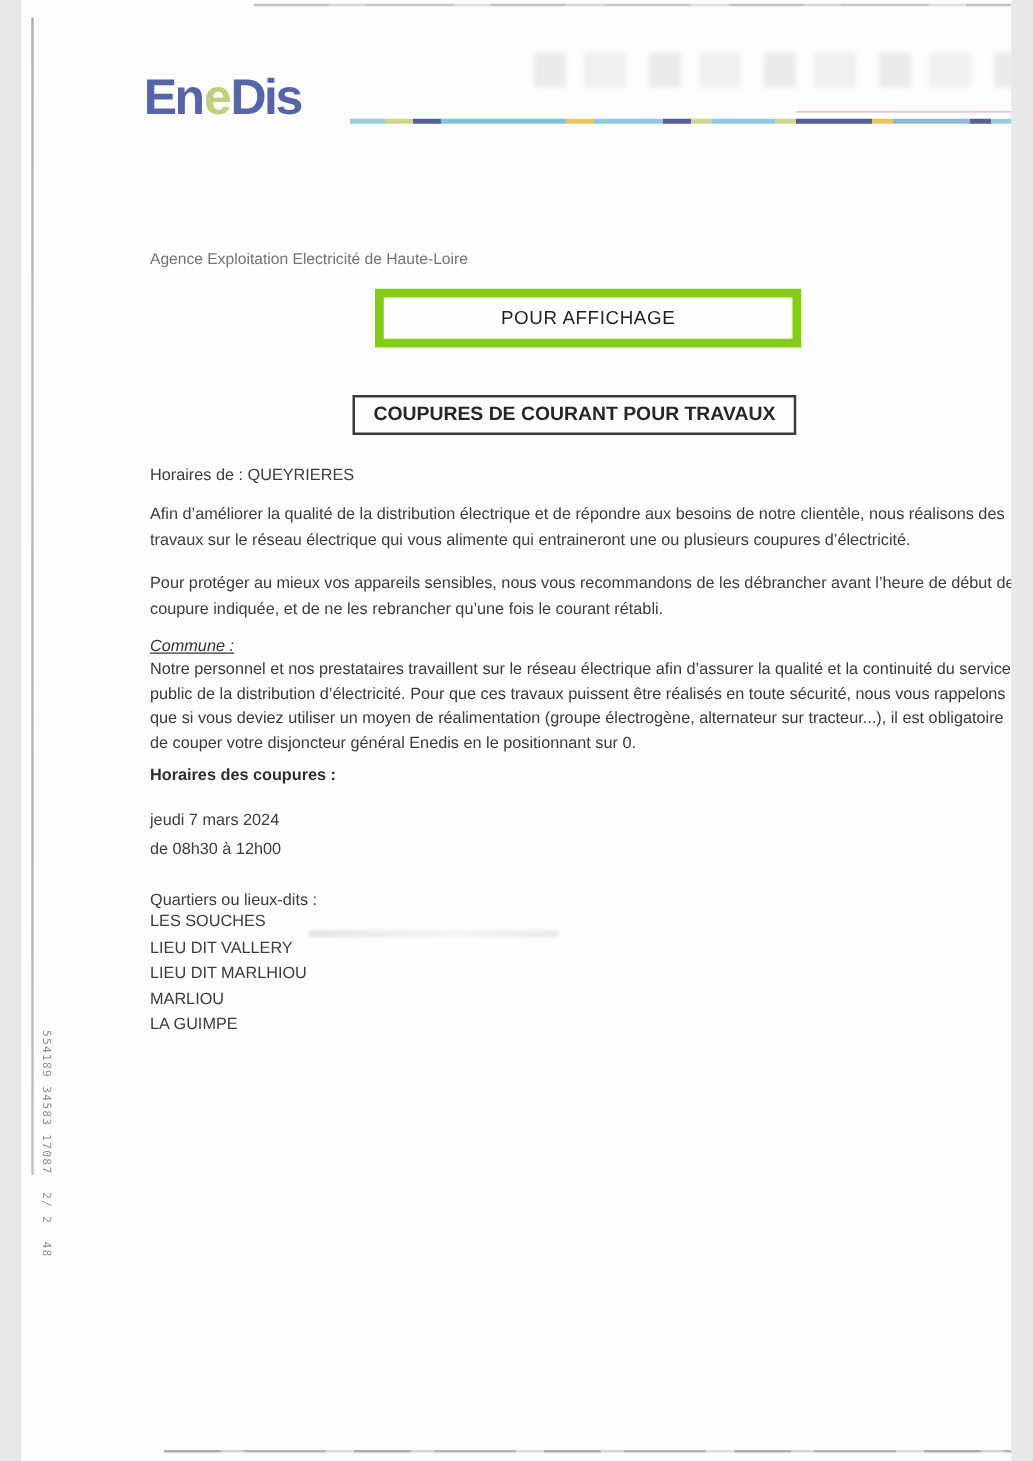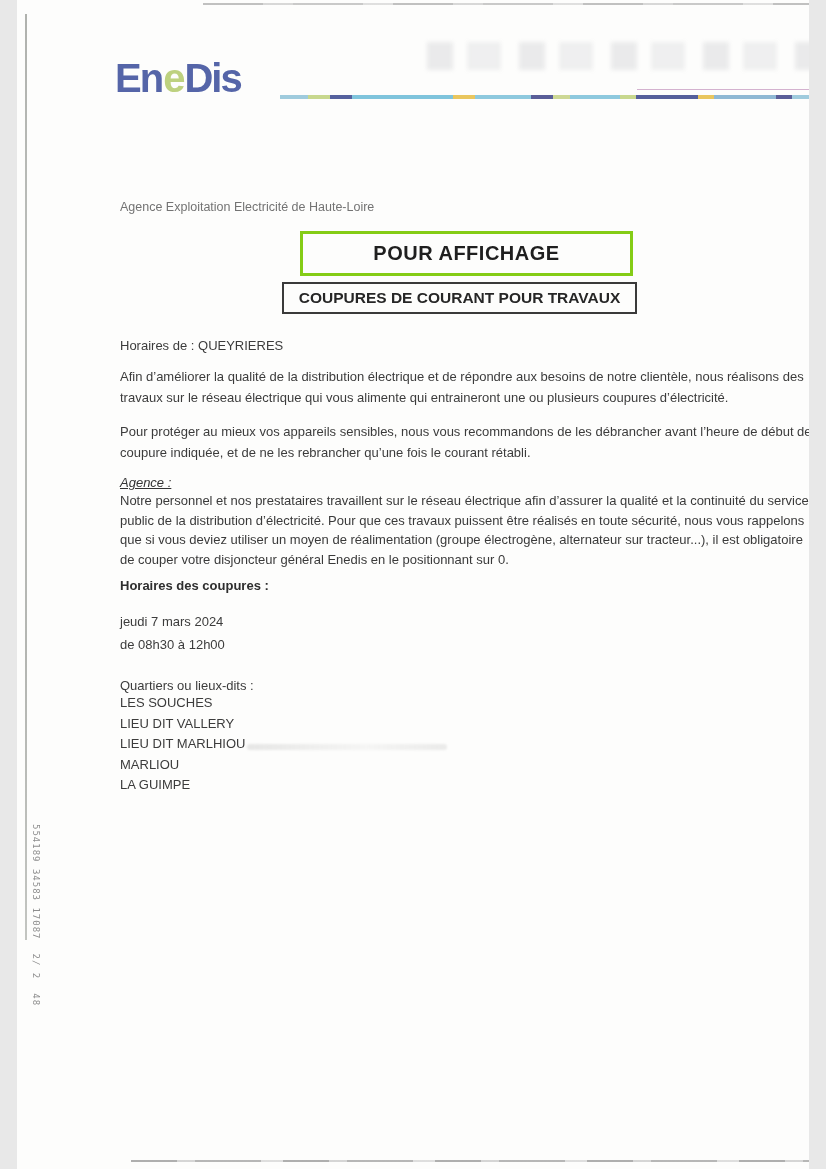--- a/index.html
+++ b/index.html
@@ -59,26 +59,26 @@
     position:absolute;left:620px;top:89px;width:200px;height:1px;
     background:#c99fc3;opacity:.8;
   }
 
   
   .content{position:absolute;left:103px;top:200px;width:693px;}
   .agency{font-size:12.5px;color:#737373;}
 
   .banner1{
     width:307px;margin:17px 0 0 180px;
-    border:3px solid #84cc16;
+    border:7px solid #84cc16;
     padding:8px 10px;text-align:center;
-    font-size:20px;font-weight:bold;color:#1f1f1f;letter-spacing:.5px;
+    font-size:15px;font-weight:normal;color:#1f1f1f;letter-spacing:.5px;
   }
   .banner2{
-    width:331px;margin:6px 0 0 162px;
+    width:331px;margin:38px 0 0 162px;
     border:2px solid #3a3a3a;
     padding:5px 10px;text-align:center;
     font-size:15.5px;font-weight:bold;color:#262626;
   }
 
   .commune{margin-top:24px;font-size:13px;}
   .para{margin-top:13px;font-size:13px;line-height:21px;text-align:left;}
   .rappel-label{margin-top:12px;font-size:13px;font-style:italic;text-decoration:underline;color:#333;}
   .rappel-para{margin-top:1px;font-size:13px;line-height:19.5px;color:#3a3a3a;}
   .horaires{margin-top:9px;font-size:13px;font-weight:bold;color:#2e2e2e;}
@@ -135,21 +135,21 @@
     <div class="agency">Agence Exploitation Electricité de Haute-Loire</div>
 
     <div class="banner1">POUR AFFICHAGE</div>
     <div class="banner2">COUPURES DE COURANT POUR TRAVAUX</div>
 
     <div class="commune">Horaires de : QUEYRIERES</div>
 
     <div class="para">Afin d’améliorer la qualité de la distribution électrique et de répondre aux besoins de notre clientèle, nous réalisons des travaux sur le réseau électrique qui vous alimente qui entraineront une ou plusieurs coupures d’électricité.</div>
     <div class="para">Pour protéger au mieux vos appareils sensibles, nous vous recommandons de les débrancher avant l’heure de début de coupure indiquée, et de ne les rebrancher qu’une fois le courant rétabli.</div>
 
-    <div class="rappel-label">Agence :</div>
+    <div class="rappel-label">Commune :</div>
     <div class="rappel-para">Notre personnel et nos prestataires travaillent sur le réseau électrique afin d’assurer la qualité et la continuité du service public de la distribution d’électricité. Pour que ces travaux puissent être réalisés en toute sécurité, nous vous rappelons que si vous deviez utiliser un moyen de réalimentation (groupe électrogène, alternateur sur tracteur...), il est obligatoire de couper votre disjoncteur général Enedis en le positionnant sur 0.</div>
 
     <div class="horaires">Horaires des coupures :</div>
 
     <div class="date-line">jeudi 7 mars 2024</div>
     <div class="time-line">de 08h30 à 12h00</div>
 
     <div class="quartiers-label">Quartiers ou lieux-dits :</div>
     <div class="quartier">LES SOUCHES</div>
     <div class="quartier">LIEU DIT VALLERY</div>

